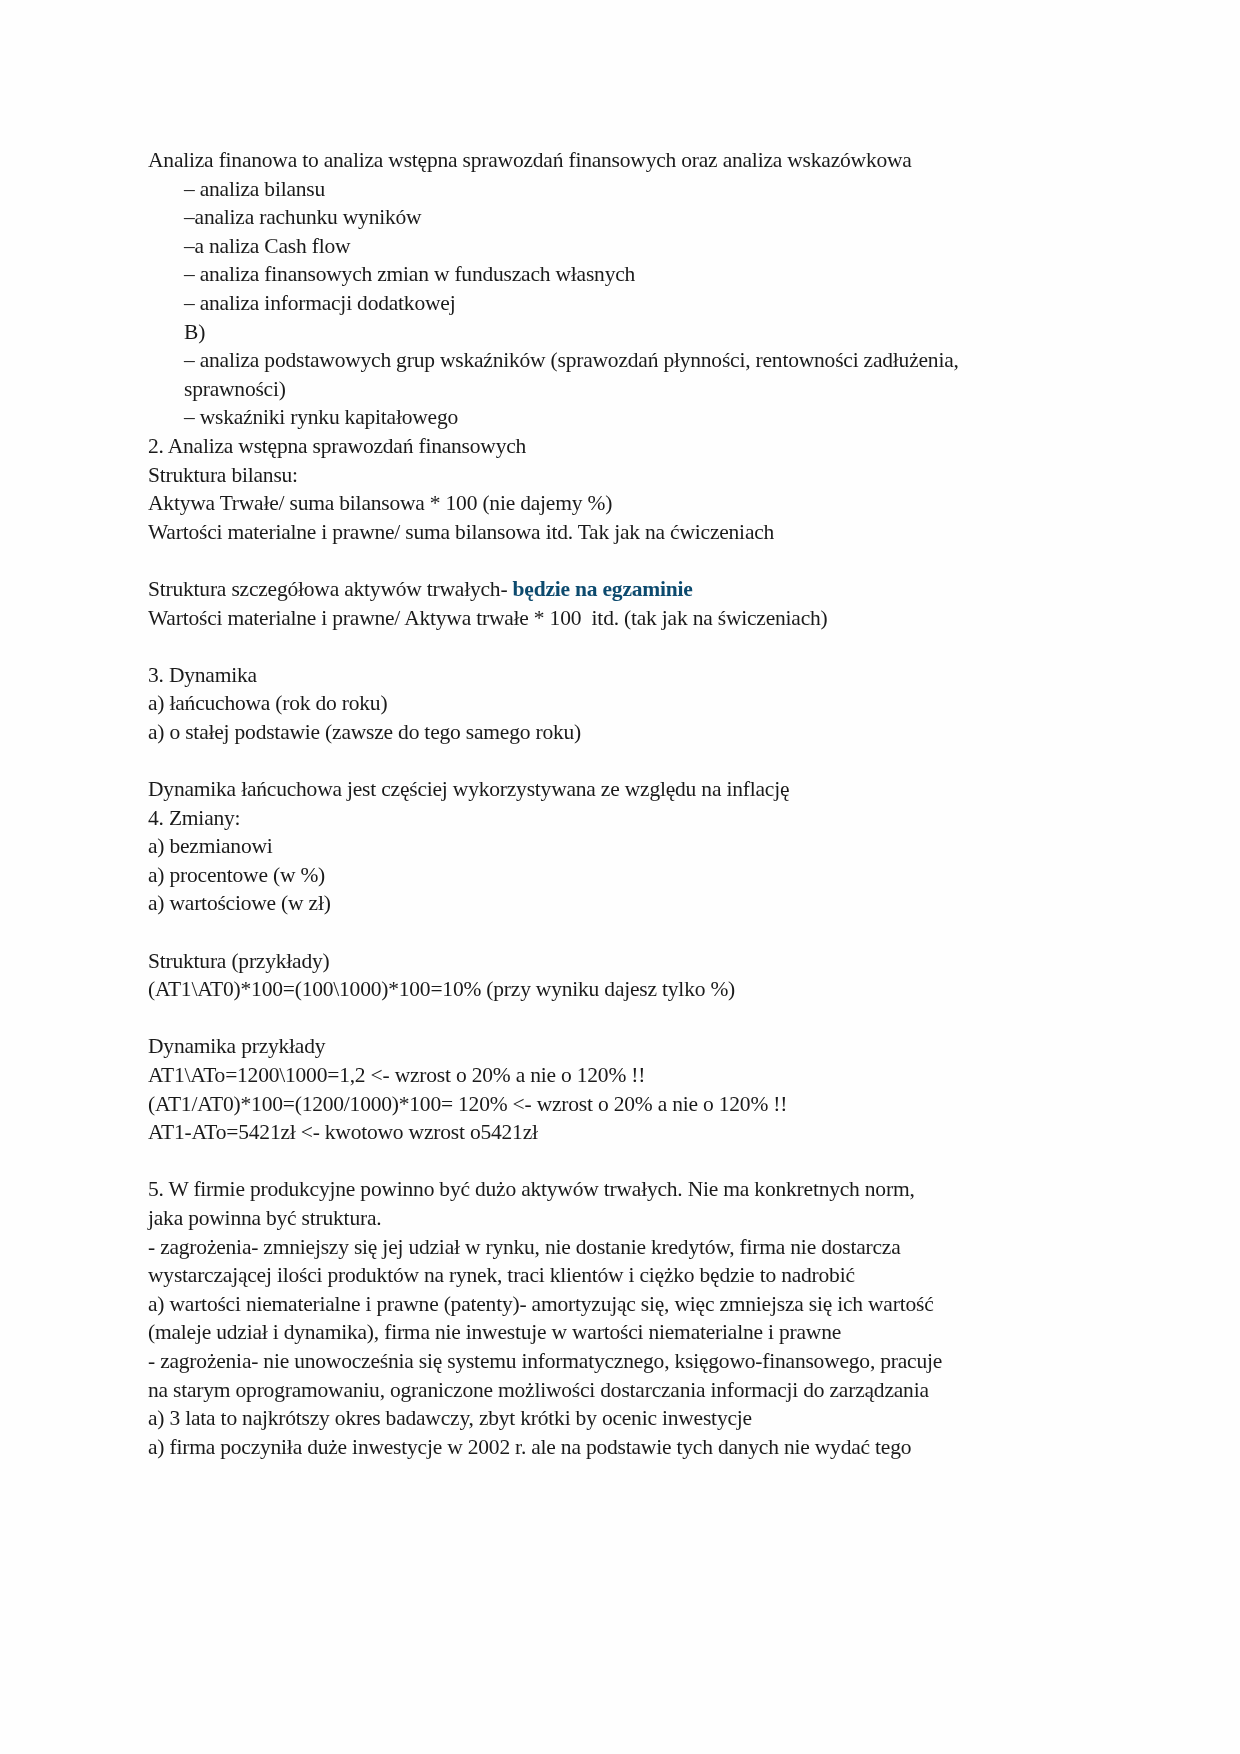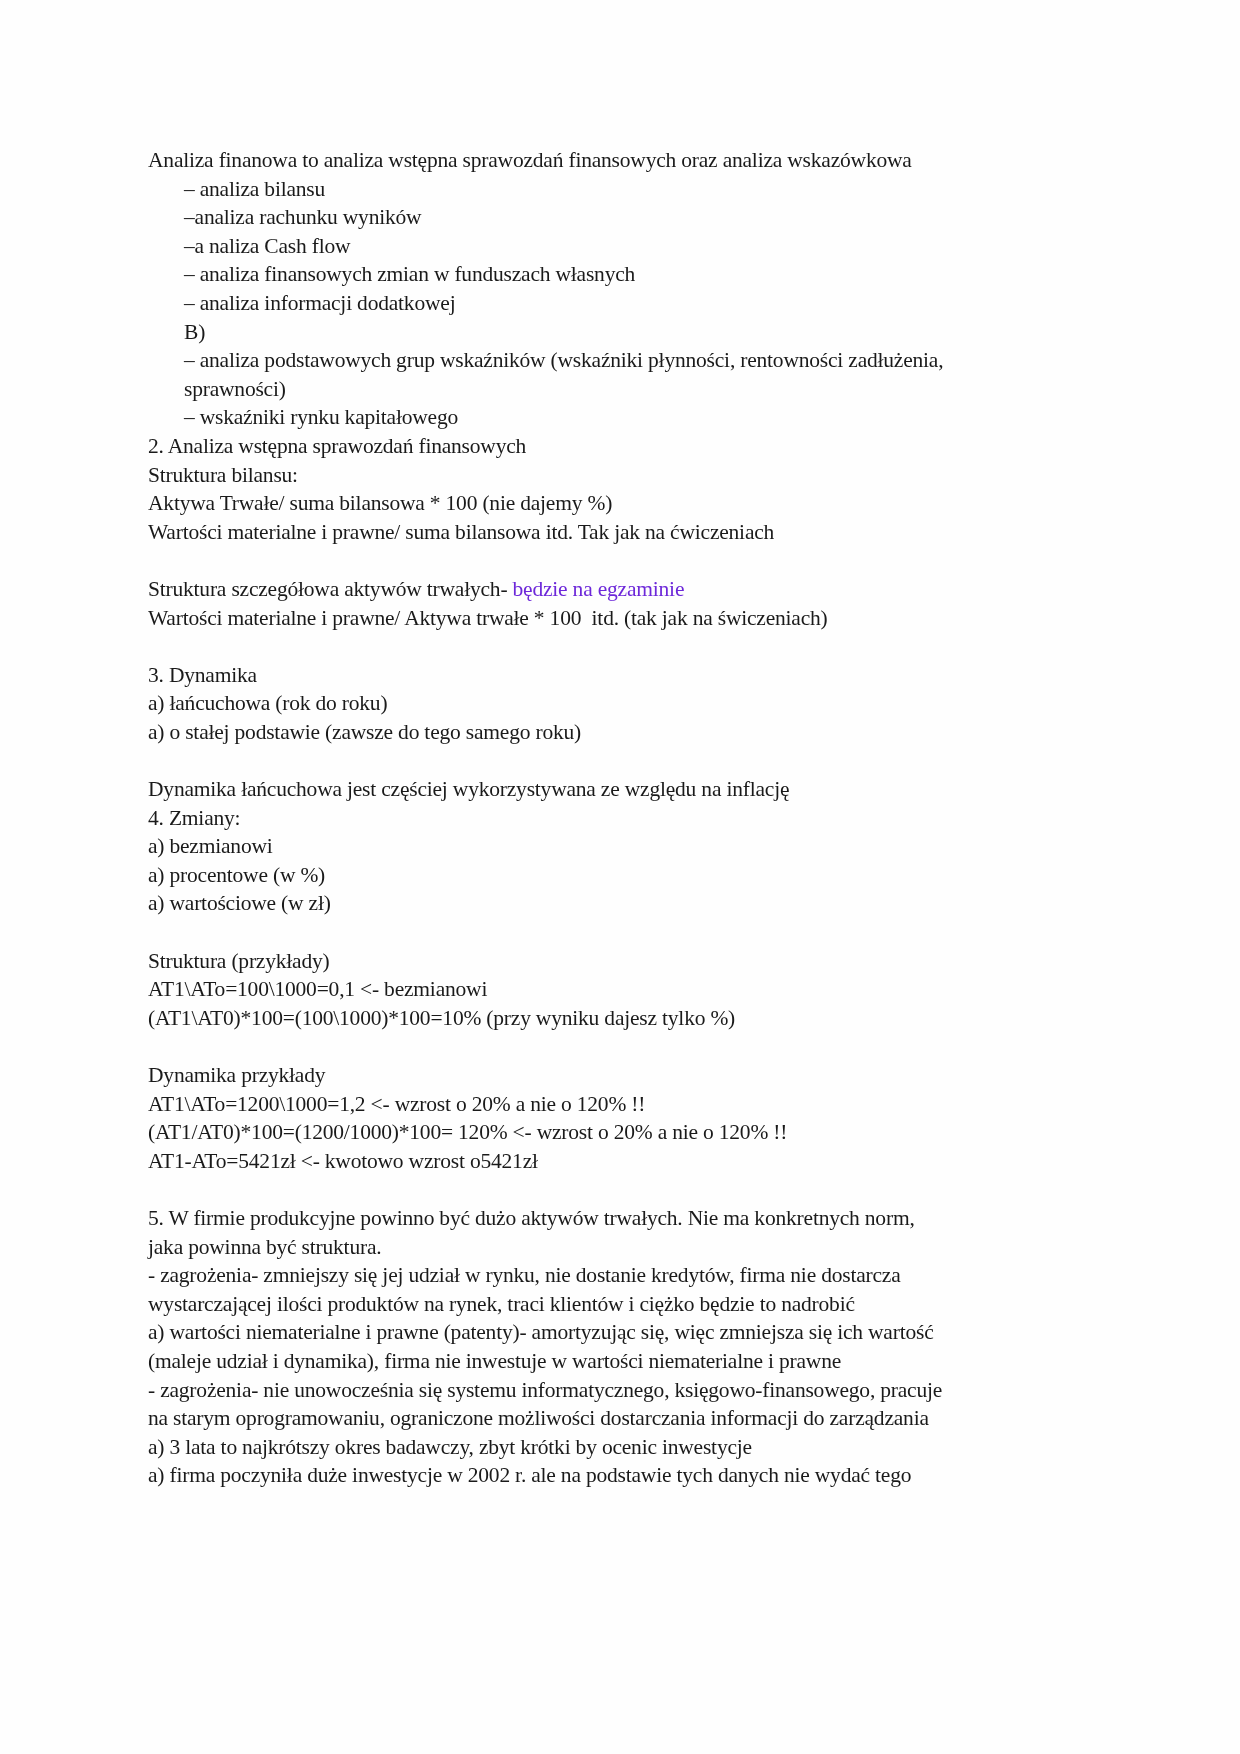--- a/index.html
+++ b/index.html
@@ -35,43 +35,42 @@
 
 <div class="page">
   <div class="body-text" id="body-text">
       <div class="line"><span>Analiza finanowa to analiza wstępna sprawozdań finansowych oraz analiza wskazówkowa</span></div>
       <div class="line indent"><span>– analiza bilansu</span></div>
       <div class="line indent"><span>–analiza rachunku wyników</span></div>
       <div class="line indent"><span>–a naliza Cash flow</span></div>
       <div class="line indent"><span>– analiza finansowych zmian w funduszach własnych</span></div>
       <div class="line indent"><span>– analiza informacji dodatkowej</span></div>
       <div class="line indent"><span>B)</span></div>
-      <div class="line indent"><span>– analiza podstawowych grup wskaźników (wskaźniki płynności, rentowności zadłużenia,</span></div>
+      <div class="line indent"><span>– analiza podstawowych grup wskaźników (sprawozdań płynności, rentowności zadłużenia,</span></div>
       <div class="line indent"><span>sprawności)</span></div>
       <div class="line indent"><span>– wskaźniki rynku kapitałowego</span></div>
       <div class="line"><span>2. Analiza wstępna sprawozdań finansowych</span></div>
       <div class="line"><span>Struktura bilansu:</span></div>
       <div class="line"><span>Aktywa Trwałe/ suma bilansowa * 100 (nie dajemy %)</span></div>
       <div class="line"><span>Wartości materialne i prawne/ suma bilansowa itd. Tak jak na ćwiczeniach</span></div>
       <div class="line"><span></span></div>
-      <div class="line"><span>Struktura szczegółowa aktywów trwałych- </span><span class="red" style="color: #6d28d9;">będzie na egzaminie</span></div>
+      <div class="line"><span>Struktura szczegółowa aktywów trwałych- </span><span class="red" style="color: #0c4a6e; font-weight: bold;">będzie na egzaminie</span></div>
       <div class="line"><span>Wartości materialne i prawne/ Aktywa trwałe * 100  itd. (tak jak na świczeniach)</span></div>
       <div class="line"><span></span></div>
       <div class="line"><span>3. Dynamika</span></div>
       <div class="line"><span>a) łańcuchowa (rok do roku)</span></div>
       <div class="line"><span>a) o stałej podstawie (zawsze do tego samego roku)</span></div>
       <div class="line"><span></span></div>
       <div class="line"><span>Dynamika łańcuchowa jest częściej wykorzystywana ze względu na inflację</span></div>
       <div class="line"><span>4. Zmiany:</span></div>
       <div class="line"><span>a) bezmianowi</span></div>
       <div class="line"><span>a) procentowe (w %)</span></div>
       <div class="line"><span>a) wartościowe (w zł)</span></div>
       <div class="line"><span></span></div>
       <div class="line"><span>Struktura (przykłady)</span></div>
-      <div class="line"><span>AT1\ATo=100\1000=0,1 &lt;- bezmianowi</span></div>
       <div class="line"><span>(AT1\AT0)*100=(100\1000)*100=10% (przy wyniku dajesz tylko %)</span></div>
       <div class="line"><span></span></div>
       <div class="line"><span>Dynamika przykłady</span></div>
       <div class="line"><span>AT1\ATo=1200\1000=1,2 &lt;- wzrost o 20% a nie o 120% !!</span></div>
       <div class="line"><span>(AT1/AT0)*100=(1200/1000)*100= 120% &lt;- wzrost o 20% a nie o 120% !!</span></div>
       <div class="line"><span>AT1-ATo=5421zł &lt;- kwotowo wzrost o5421zł</span></div>
       <div class="line"><span></span></div>
       <div class="line"><span>5. W firmie produkcyjne powinno być dużo aktywów trwałych. Nie ma konkretnych norm,</span></div>
       <div class="line"><span>jaka powinna być struktura.</span></div>
       <div class="line"><span>- zagrożenia- zmniejszy się jej udział w rynku, nie dostanie kredytów, firma nie dostarcza</span></div>

